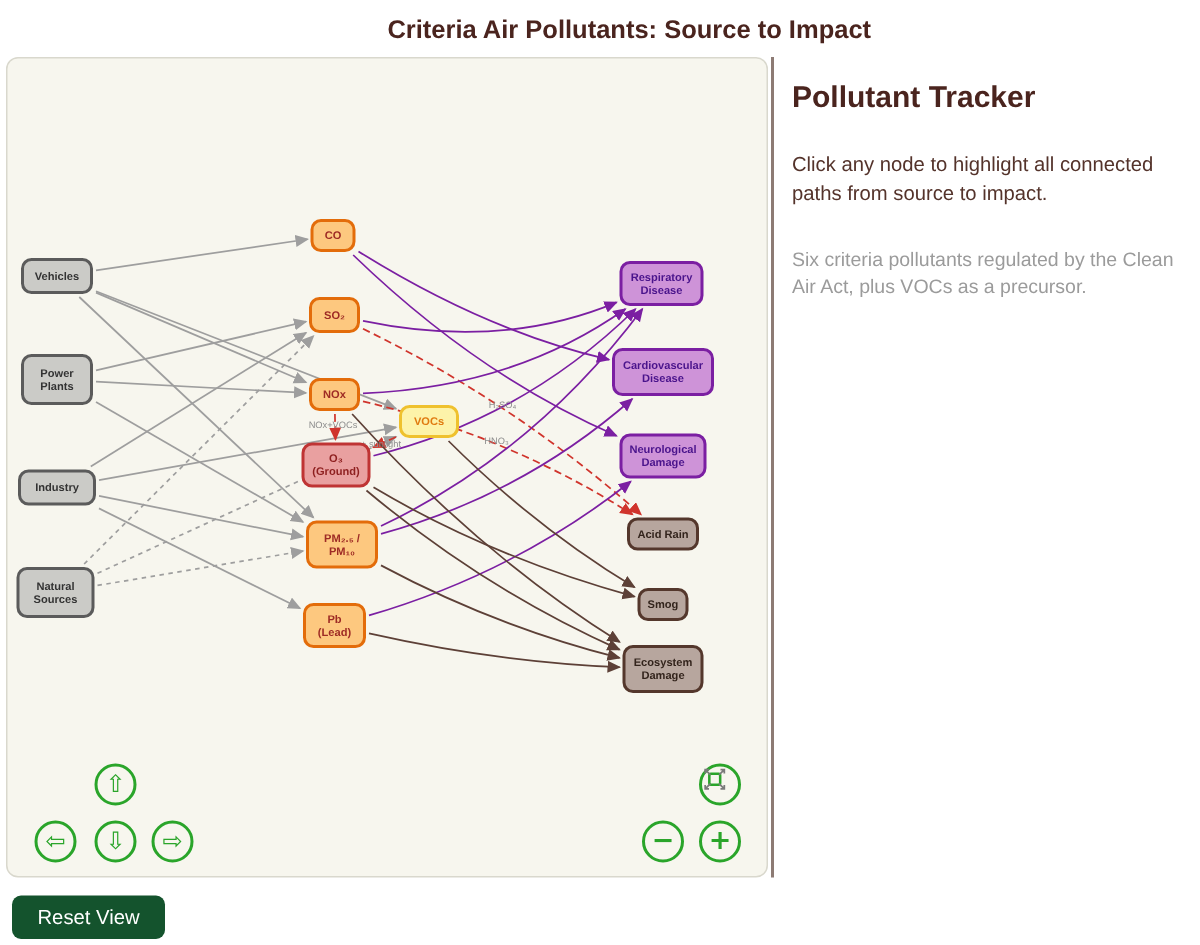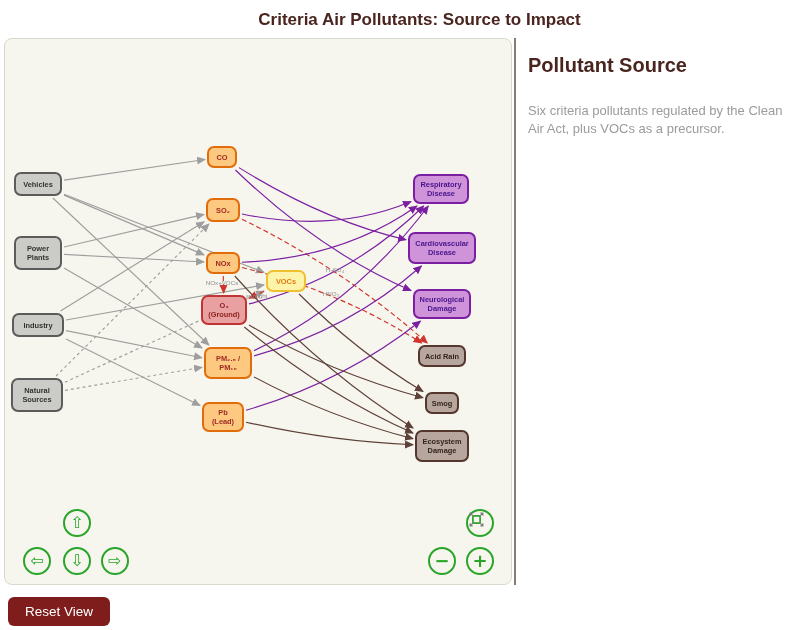--- a/index.html
+++ b/index.html
@@ -17,21 +17,21 @@
     background:#f7f6ee;border:1px solid #d9d8cd;border-radius:8px;
     box-sizing:border-box;
   }
   .graph-canvas svg{position:absolute;left:0;top:0;}
   .divider{width:2px;height:547px;background:#8d7b74;margin-left:2px;}
   .sidebar{flex:1;padding:4px 14px 0 12px;}
   .sidebar h2{font-size:20px;color:#4a241e;margin:12px 0 0;}
   .instruction{font-size:13.5px;color:#54332b;line-height:1.4;margin:24px 0 0;}
   .note{font-size:13px;color:#9b9b9b;line-height:1.4;margin:25px 0 0;}
   .reset-btn{
-    margin:12px 0 0 8px;background:#7f1d1d;color:#ffffff;border:none;
+    margin:12px 0 0 8px;background:#14532d;color:#ffffff;border:none;
     border-radius:6px;padding:7px 17px;font-size:13.5px;
     font-family:inherit;cursor:pointer;
   }
   .pz-btn{
     position:absolute;width:28px;height:28px;border-radius:50%;
     border:2.5px solid var(--green,#2aa52a);background:transparent;
     display:flex;align-items:center;justify-content:center;
     color:var(--green,#2aa52a);cursor:pointer;box-sizing:border-box;padding:0;
     font-family:"DejaVu Sans", sans-serif;font-size:16px;line-height:1;
   }
@@ -212,21 +212,22 @@
         <span>−</span>
       </button>
     <button class="pz-btn pz-plus pz-zoom">
         <span>+</span>
       </button>
   </div>
 
   <div class="divider"></div>
 
   <aside class="sidebar">
-    <h2>Pollutant Source</h2>
+    <h2>Pollutant Tracker</h2>
+    <p class="instruction">Click any node to highlight all connected paths from source to impact.</p>
     <p class="note">Six criteria pollutants regulated by the Clean Air Act, plus VOCs as a precursor.</p>
   </aside>
 
 </div>
 
 <button class="reset-btn">Reset View</button>
 
 
 
 

